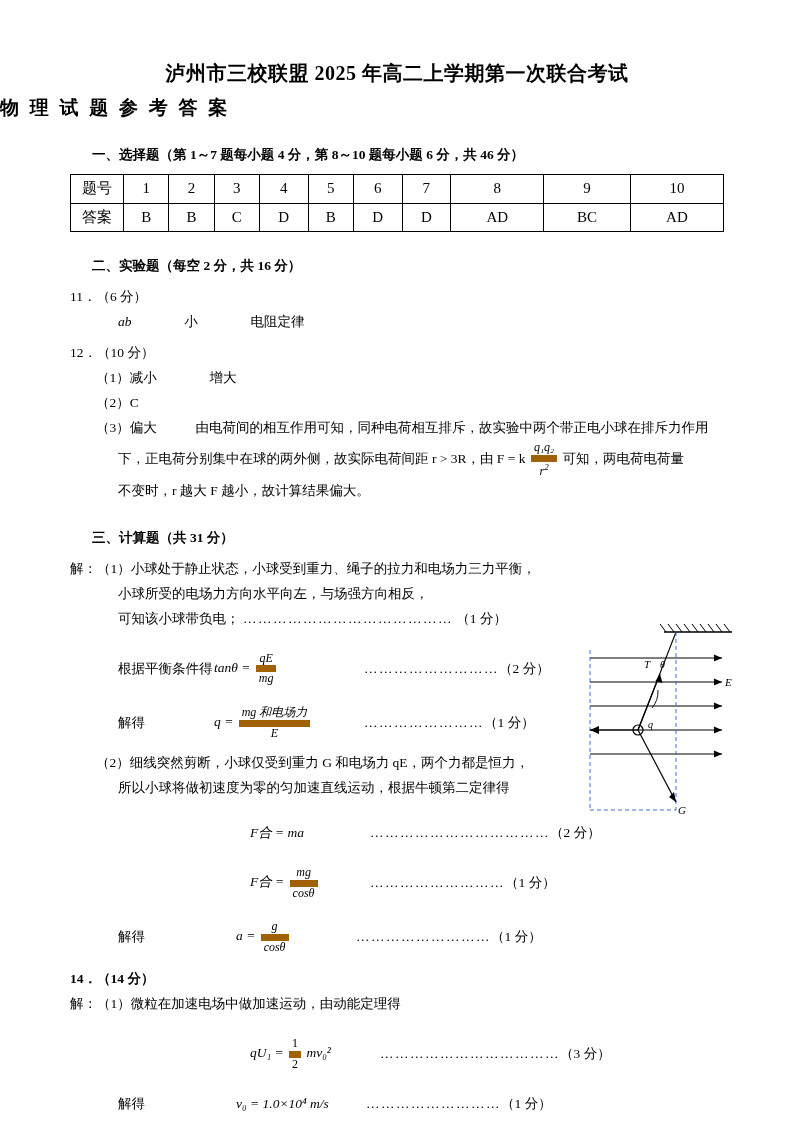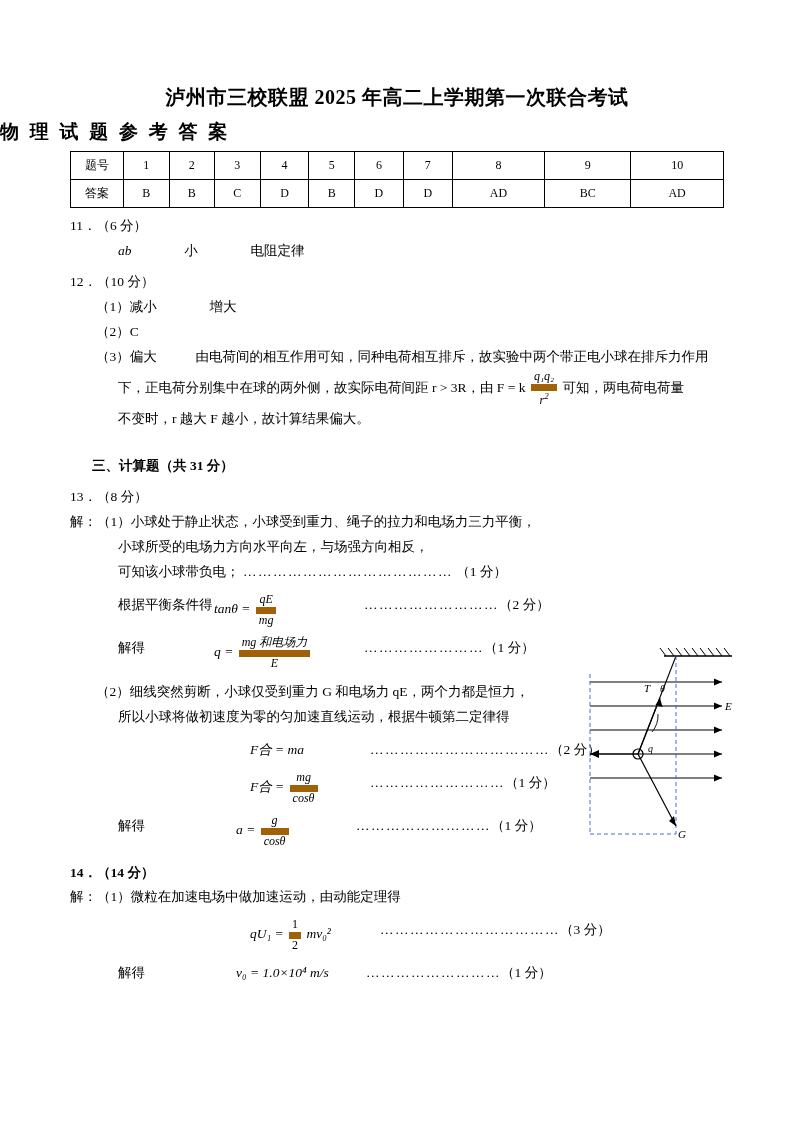--- a/index.html
+++ b/index.html
@@ -13,21 +13,21 @@
   .page{
     position:relative;
     width:794px;height:1134px;
     padding:0;
     box-sizing:border-box;
   }
   .title1{
     text-align:center;
     font-weight:bold;
     font-size:20px;
-    margin-top:84px;
+    margin-top:60px;
     letter-spacing:0.5px;
   }
   .title2{
     text-align:left;
     font-weight:bold;
     font-size:19px;
     margin-top:8px;
     letter-spacing:3px;
   }
   .content{
@@ -39,21 +39,21 @@
     font-weight:bold;
     margin-top:22px;
     margin-bottom:6px;
     font-size:13.5px;
     padding-left:22px;
   }
   table.ans{
     border-collapse:collapse;
     width:100%;
     margin-top:6px;
-    font-size:12px;
+    font-size:15px;
   }
   table.ans td{
     border:1px solid #000;
     text-align:center;
     height:27px;
     padding:0;
   }
   table.ans td.lbl{width:52px;}
   .q-line{margin-top:6px;}
   .indent1{padding-left:26px;}
@@ -65,21 +65,22 @@
     text-align:center;
     font-size:12px;
     line-height:1.15;
     margin:0 2px;
   }
   .frac .num{display:block;border-bottom:7px solid #a16207;padding:0 3px;}
   .frac .den{display:block;padding:0 3px;}
   .dots{letter-spacing:1.5px;}
   .eqrow{
     display:flex;
-    margin-top:8px;
+    align-items:center;
+    margin-top:20px;
   }
   .eqrow .lead{width:60px;flex:none;}
   .eqrow .eq{flex:none;min-width:150px;text-align:left;}
   .figbox{
     position:absolute;
     right:52px;
     top:560px;
     width:170px;height:215px;
   }
   sup{font-size:9px;}
@@ -88,20 +89,21 @@
 </head>
 <body>
 
 <div class="page">
 
   <div class="title1">泸州市三校联盟 2025 年高二上学期第一次联合考试</div>
   <div class="title2">物 理 试 题 参 考 答 案</div>
 
   <div class="content">
 
+    <div class="sec-head">一、选择题（第 1～7 题每小题 4 分，第 8～10 题每小题 6 分，共 46 分）</div>
 
     <table class="ans">
       <tbody>
           <tr>
         <td class="lbl">题号</td>
         <td>1</td>
         <td>2</td>
         <td>3</td>
         <td>4</td>
         <td>5</td>
@@ -120,20 +122,21 @@
         <td>B</td>
         <td>D</td>
         <td>D</td>
         <td>AD</td>
         <td>BC</td>
         <td>AD</td>
       </tr>
     </tbody>
       </table>
 
+    <div class="sec-head">二、实验题（每空 2 分，共 16 分）</div>
 
     <div class="q-line">11．（6 分）</div>
     <div class="indent2">
       <span class="ital">ab</span>
       <span style="display:inline-block;width:46px;"></span>
       <span>小</span>
       <span style="display:inline-block;width:46px;"></span>
       <span>电阻定律</span>
     </div>
 
@@ -154,21 +157,20 @@
       <span class="frac">
         <span class="num ital">q₁q₂</span>
         <span class="den ital"><span>r</span><sup>2</sup></span>
       </span>
       <span>可知，两电荷电荷量</span>
     </div>
     <div class="indent2">不变时，r 越大 F 越小，故计算结果偏大。</div>
 
     <div class="sec-head">三、计算题（共 31 分）</div>
 
-    <div class="q-line">13．（8 分）</div>
 
     <div class="solblock">
       <div>
         <span>解：</span><span>（1）小球处于静止状态，小球受到重力、绳子的拉力和电场力三力平衡，</span>
       </div>
       <div class="indent2">小球所受的电场力方向水平向左，与场强方向相反，</div>
       <div class="indent2">
         <span>可知该小球带负电；</span>
         <span class="dots">……………………………………</span>
         <span>（1 分）</span>

